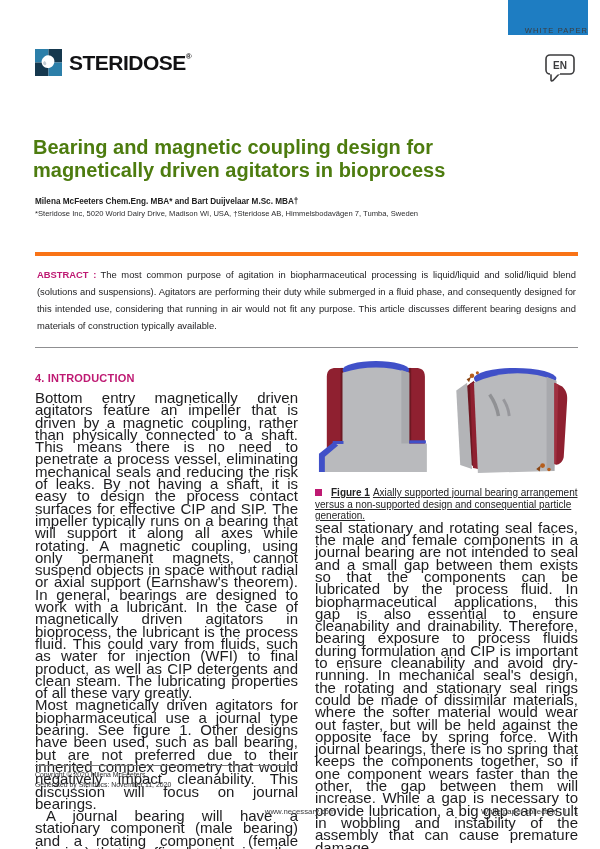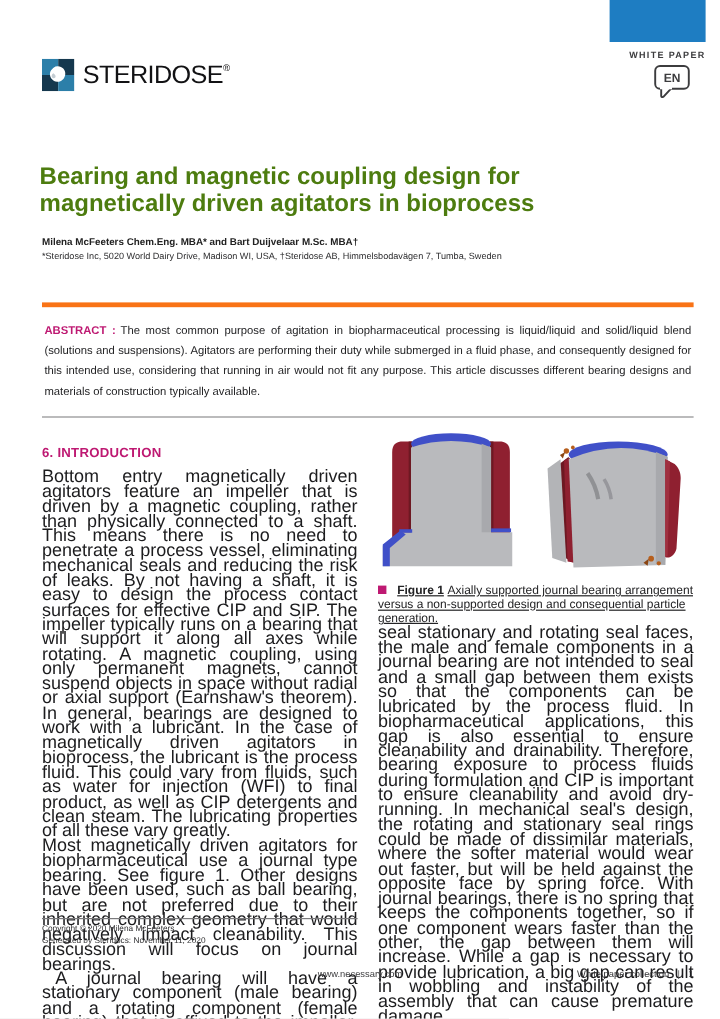--- a/index.html
+++ b/index.html
@@ -6,27 +6,27 @@
   html,body { background:#e8e8e8; }
   .page {
     position:relative; width:600px; height:849px; margin:0 auto;
     background:#ffffff; overflow:hidden;
     font-family:"Liberation Sans", sans-serif; color:#1f1f21;
   }
 
   
   .logo { position:absolute; left:35px; top:49px; display:flex; align-items:center; gap:7px; }
   .logo-mark { width:27px; height:27px; display:block; }
-  .logo-text { font-size:21px; font-weight:normal; letter-spacing:-0.5px; color:#121214; }
+  .logo-text { font-size:21px; font-weight:bold; letter-spacing:-0.5px; color:#121214; }
   .logo-reg { font-size:8px; vertical-align:top; position:relative; top:1px; }
 
   .corner-box { position:absolute; top:0; right:12px; width:80px; height:35px; background:#1E7DC2; }
   .white-paper-label {
-    position:absolute; top:41px; right:12px; font-size:7.5px; letter-spacing:1.1px;
-    font-weight:bold; color:#3c3c3e;
+    position:absolute; top:26px; right:12px; font-size:7.5px; letter-spacing:1.1px;
+    font-weight:normal; color:#3c3c3e;
   }
   .en-badge { position:absolute; top:53px; right:22px; cursor:pointer; }
 
   
   .doc-title {
     position:absolute; left:33px; top:136px; width:440px;
     font-size:20px; line-height:23px; font-weight:bold; color:#4d7c0f;
   }
   .authors { position:absolute; left:35px; top:197px; font-size:8.2px; font-weight:bold; color:#222; }
   .affiliations { position:absolute; left:35px; top:209px; font-size:7.6px; color:#2c2c2e; }
@@ -106,21 +106,21 @@
 
   <h1 class="doc-title">Bearing and magnetic coupling design for magnetically driven agitators in bioprocess</h1>
   <div class="authors">Milena McFeeters Chem.Eng. MBA* and Bart Duijvelaar M.Sc. MBA†</div>
   <div class="affiliations">*Steridose Inc, 5020 World Dairy Drive, Madison WI, USA, †Steridose AB, Himmelsbodavägen 7, Tumba, Sweden</div>
 
   <div class="abstract">
     <span class="abstract-label">ABSTRACT :</span><span>The most common purpose of agitation in biopharmaceutical processing is liquid/liquid and solid/liquid blend (solutions and suspensions). Agitators are performing their duty while submerged in a fluid phase, and consequently designed for this intended use, considering that running in air would not fit any purpose. This article discusses different bearing designs and materials of construction typically available.</span>
   </div>
 
   <div class="col-left">
-    <div class="sec-heading">6. INTRODUCTION</div>
+    <div class="sec-heading">4. INTRODUCTION</div>
     <p class="body-serif">Bottom entry magnetically driven agitators feature an impeller that is driven by a magnetic coupling, rather than physically connected to a shaft. This means there is no need to penetrate a process vessel, eliminating mechanical seals and reducing the risk of leaks. By not having a shaft, it is easy to design the process contact surfaces for effective CIP and SIP. The impeller typically runs on a bearing that will support it along all axes while rotating. A magnetic coupling, using only permanent magnets, cannot suspend objects in space without radial or axial support (Earnshaw's theorem). In general, bearings are designed to work with a lubricant. In the case of magnetically driven agitators in bioprocess, the lubricant is the process fluid. This could vary from fluids, such as water for injection (WFI) to final product, as well as CIP detergents and clean steam. The lubricating properties of all these vary greatly.</p>
     <p class="body-serif">Most magnetically driven agitators for biopharmaceutical use a journal type bearing. See figure 1. Other designs have been used, such as ball bearing, but are not preferred due to their inherited complex geometry that would negatively impact cleanability. This discussion will focus on journal bearings.</p>
     <p class="body-serif indent">A journal bearing will have a stationary component (male bearing) and a rotating component (female bearing) that is affixed to the impeller. While most designs use the same material for both male and female components, some use dissimilar materials. Unlike mechanical</p>
   </div>
 
   <div class="col-right">
     <svg class="figure-image" viewBox="0 0 263 128">
 
       <g>
         <path d="M10,24 C10,17 14,15 19,15 L27,15 L27,97 L10,97 Z" fill="#8F2030"></path>

